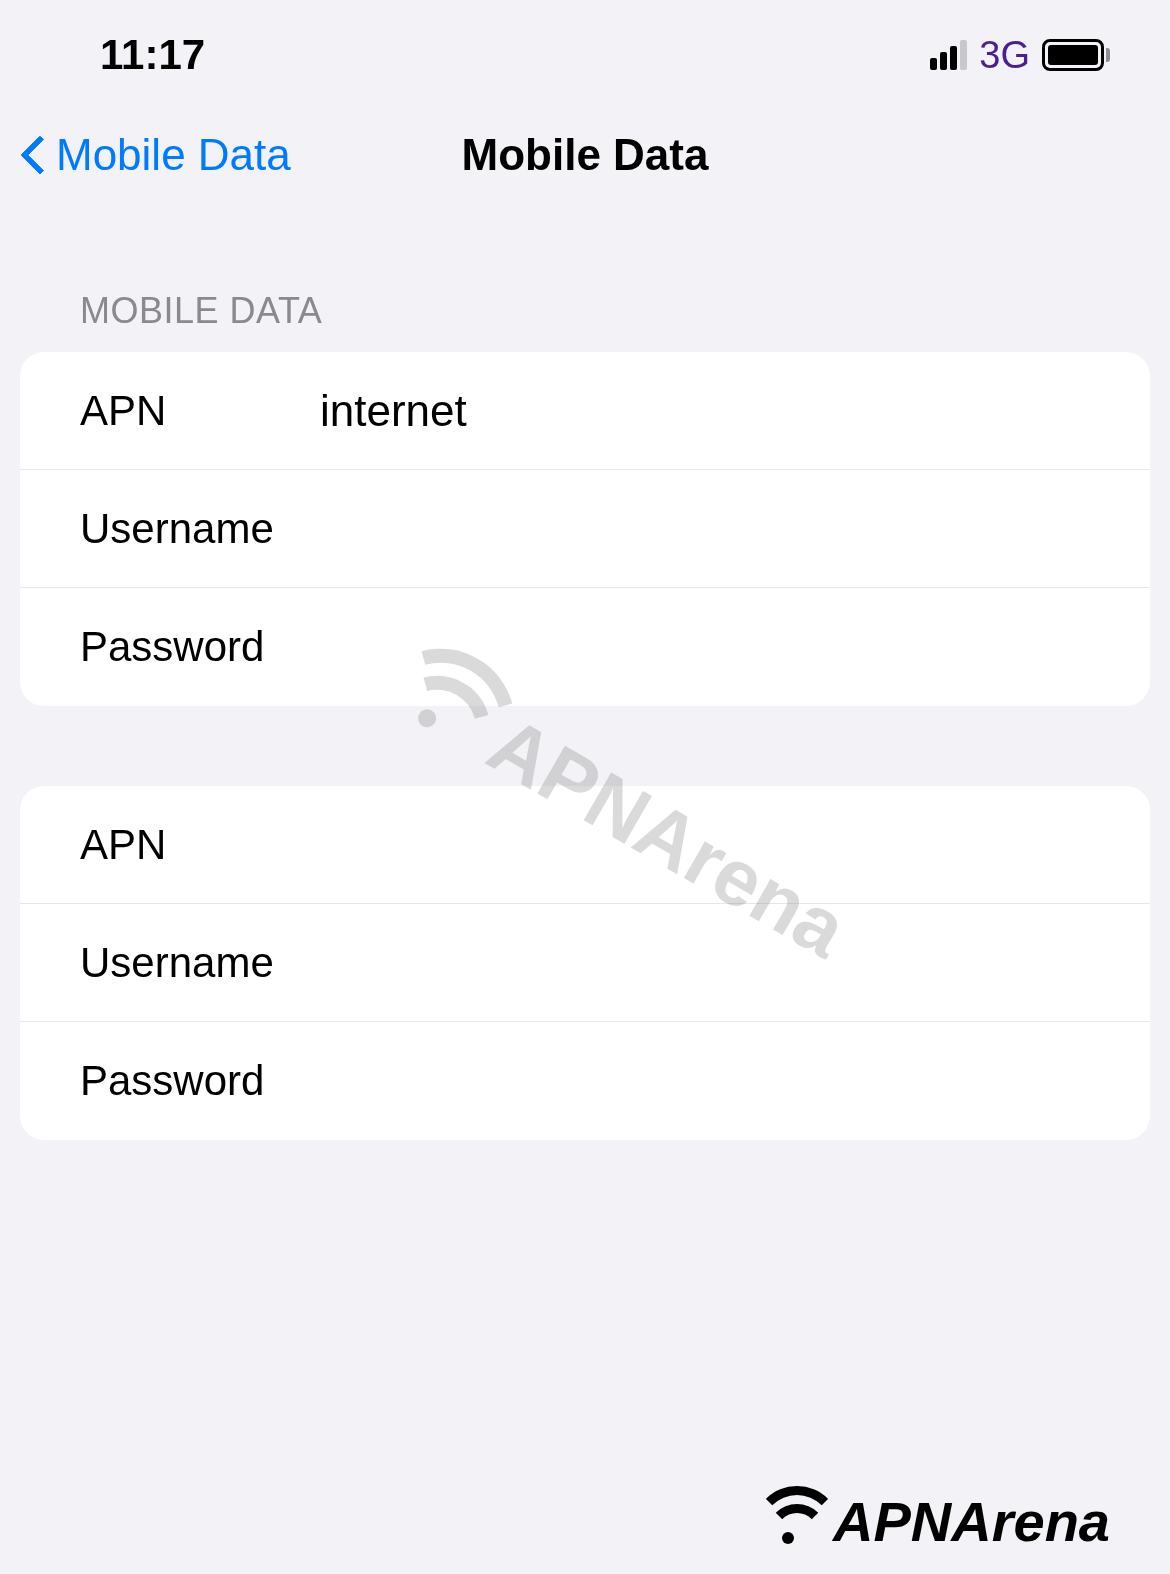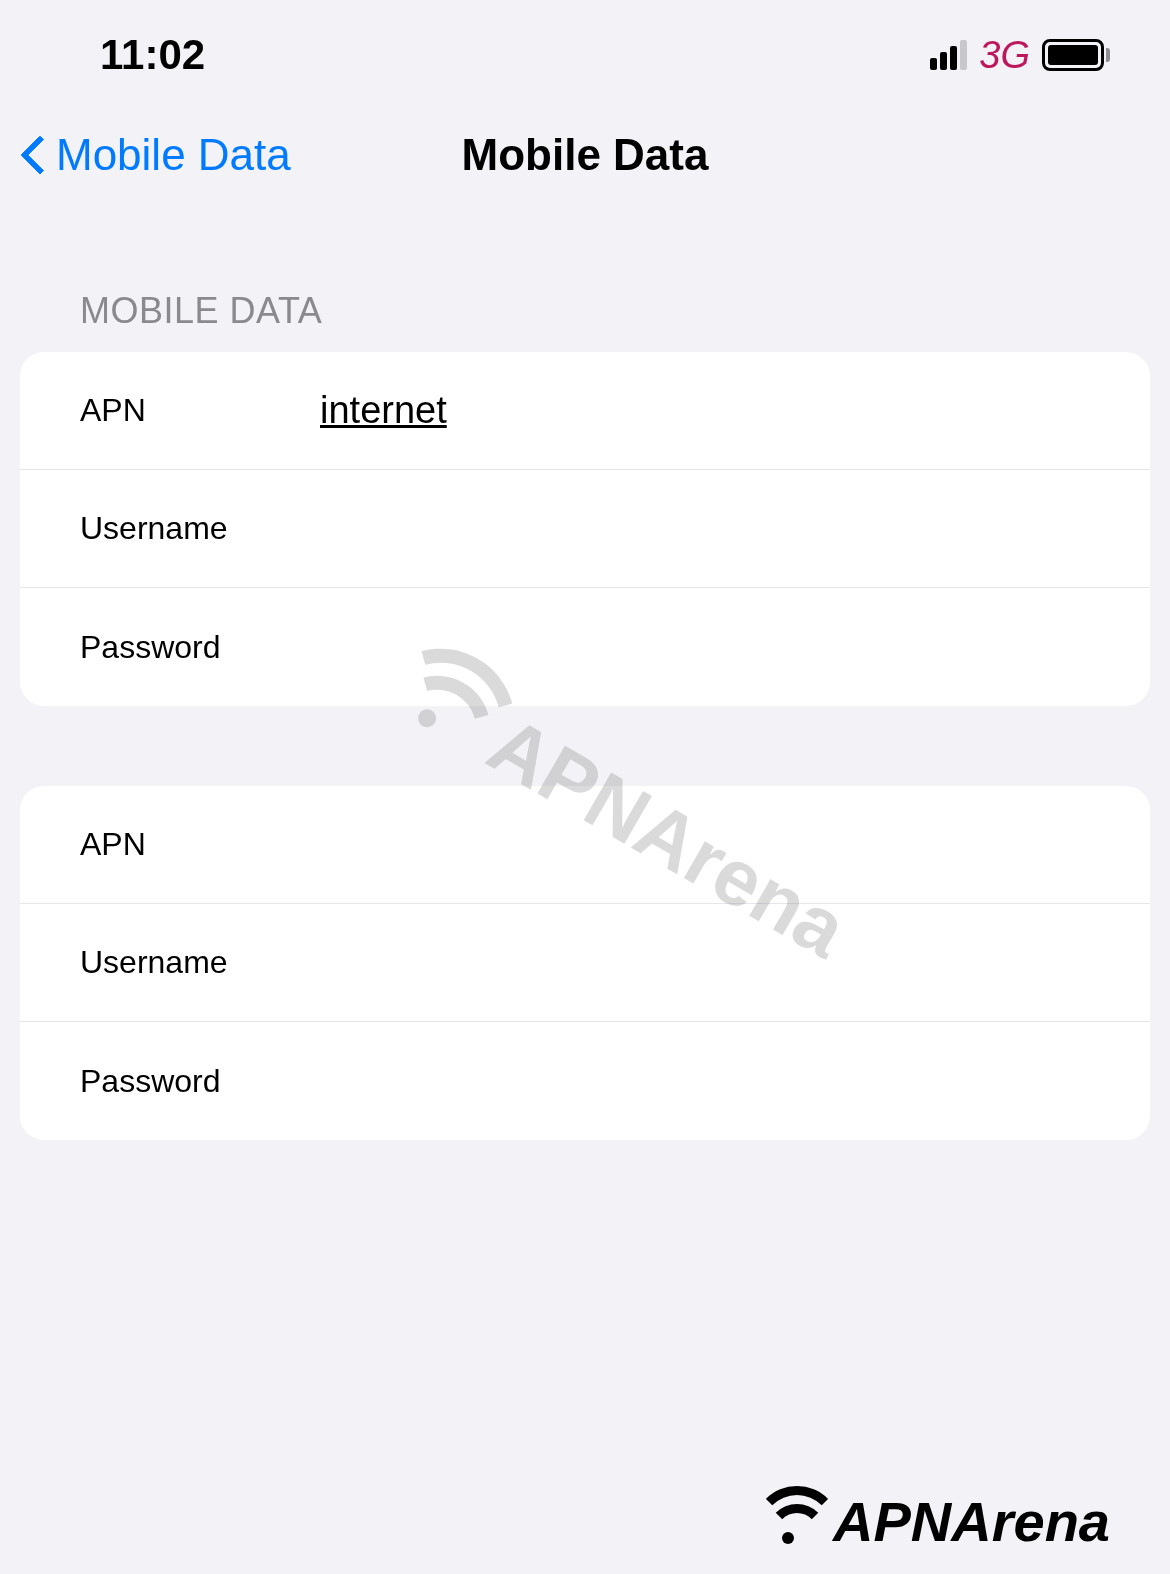--- a/index.html
+++ b/index.html
@@ -41,23 +41,22 @@
       width: 7px;
       background: #000;
       border-radius: 2px;
     }
     .bar.b1 { height: 12px; }
     .bar.b2 { height: 18px; }
     .bar.b3 { height: 24px; }
     .bar.b4 { height: 30px; background: #c7c7cc; }
     .network-type {
       font-size: 38px;
-      color: #be185d;
+      color: #4c1d95;
       font-weight: 400;
-      font-style: italic;
     }
     .battery {
       display: flex;
       align-items: center;
     }
     .battery-body {
       width: 62px;
       height: 32px;
       border: 3px solid #000;
       border-radius: 8px;
@@ -138,33 +137,32 @@
       display: flex;
       align-items: center;
       padding: 32px 60px;
       border-bottom: 1px solid #e5e5ea;
       min-height: 118px;
     }
     .row:last-child {
       border-bottom: none;
     }
     .row-label {
-      font-size: 32px;
+      font-size: 42px;
       color: #000;
       width: 240px;
       flex-shrink: 0;
     }
     .row-value {
-      font-size: 38px;
+      font-size: 44px;
       color: #000;
       flex: 1;
       border: none;
       outline: none;
       background: transparent;
-      text-decoration: underline;
     }
     .watermark-center {
       position: absolute;
       top: 50%;
       left: 50%;
       transform: translate(-45%, -35%) rotate(30deg);
       font-size: 80px;
       font-weight: 700;
       color: rgba(140, 140, 140, 0.32);
       display: flex;
@@ -262,21 +260,21 @@
       background: #000;
       border-radius: 50%;
       top: 38px;
       left: 29px;
     }
   </style>
 </head>
 <body>
 
 <div class="status-bar">
-  <div class="status-time">11:02</div>
+  <div class="status-time">11:17</div>
   <div class="status-right">
     <div class="signal-bars">
       <div class="bar b1"></div>
       <div class="bar b2"></div>
       <div class="bar b3"></div>
       <div class="bar b4"></div>
     </div>
     <div class="network-type">3G</div>
     <div class="battery">
       <div class="battery-body">

